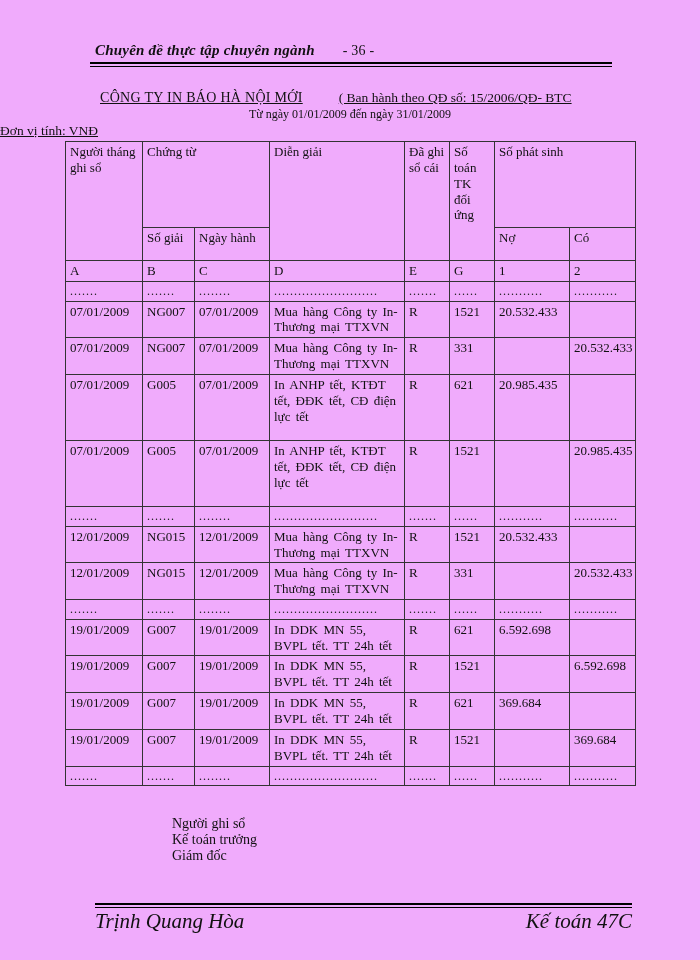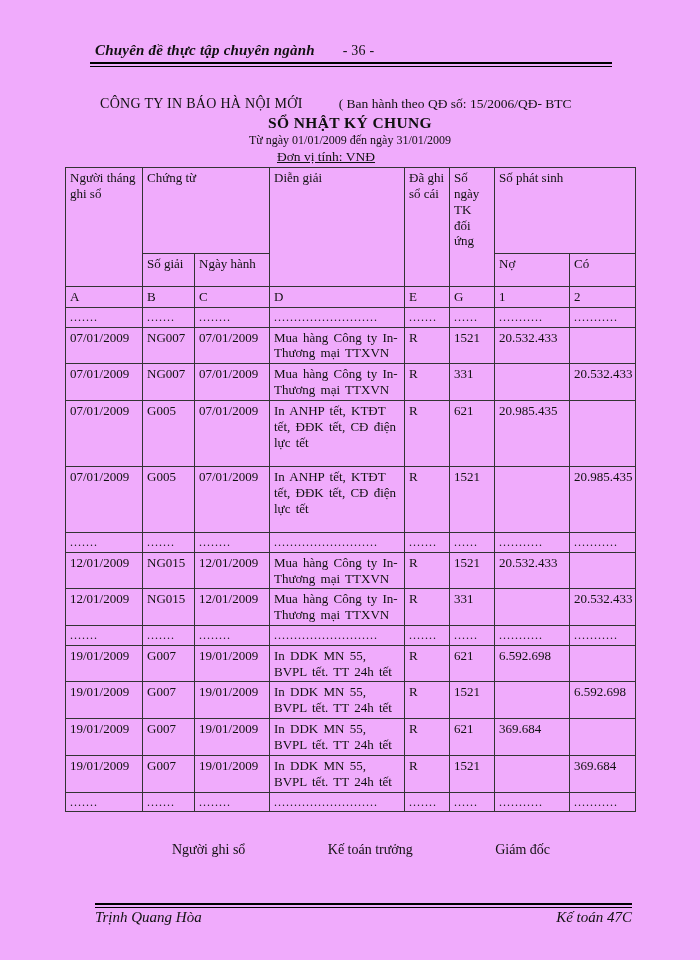--- a/index.html
+++ b/index.html
@@ -17,27 +17,27 @@
     font-size: 15px; font-weight: bold; font-style: italic;
     letter-spacing: 0.2px;
   }
   .running-header .pageno { font-weight: normal; margin-left: 28px; font-style: normal; font-size: 14px; }
   .top-rule {
     margin: 3px 0 0 90px; width: 522px; height: 0;
     border-top: 2px solid #000; padding-top: 2px;
   }
   .top-rule-inner { border-top: 1.5px solid #000; }
   
-  .head-row1 { margin-top: 28px; white-space: nowrap; }
+  .head-row1 { margin-top: 22px; white-space: nowrap; text-decoration: underline; }
   .company { margin-left: 100px; font-size: 14px; letter-spacing: 0.3px; }
   .issued1 { margin-left: 36px; font-size: 13.5px; }
   .issued2 { margin-left: 360px; font-size: 13.5px; }
   .doc-title { text-align: center; font-size: 15.5px; font-weight: bold; letter-spacing: 0.4px; margin-top: 2px; }
   .doc-period { text-align: center; font-size: 12px; margin-top: 1px; }
-  .unit-line { text-align: center; padding-right: 48px; font-size: 13.5px; text-decoration: underline; margin-top: 1px; }
+  .unit-line { text-align: left; padding-right: 48px; font-size: 13.5px; text-decoration: underline; margin-top: 1px; }
   
   table.journal {
     margin: 2px 0 0 65px;
     width: 570px;
     border-collapse: collapse;
     table-layout: fixed;
     font-size: 13px;
   }
   table.journal td {
     border: 1px solid #333;
@@ -54,69 +54,69 @@
   tr.dots td { height: 18px; color: #222; letter-spacing: 1px; font-size: 12px; }
   tr.data td { height: 33px; }
   tr.data.tall td { height: 66px; }
   td.desc { text-align: left; word-spacing: 2px; }
   
   .signatures {
     display: flex; justify-content: space-between;
     padding: 0 150px 0 172px;
     margin-top: 30px;
     font-size: 14px;
+    flex-direction: column;
   }
   
   .footer {
     position: absolute; left: 95px; right: 68px; top: 903px;
   }
   .footer-rule { height: 0; border-top: 2px solid #000; padding-top: 2px; }
   .footer-rule-inner { border-top: 1.5px solid #000; }
   .footer-text {
     display: flex; justify-content: space-between;
-    font-size: 15px; font-style: italic; margin-top: 2px;
+    font-size: 21px; font-style: italic; margin-top: 2px;
   }
 </style>
 </head>
 <body>
 
 <div class="page">
 
   <div class="running-header">
     <span>Chuyên đề thực tập chuyên ngành</span><span class="pageno">- 36 -</span>
   </div>
   <div class="top-rule">
       <div class="top-rule-inner"></div>
     </div>
 
   <div class="head-row1">
     <span class="company">CÔNG TY IN BÁO HÀ NỘI MỚI</span><span class="issued1">( Ban hành theo QĐ số: 15/2006/QĐ- BTC</span>
   </div>
-  <div class="doc-title">SỔ NHẬT KÝ CHUNG</div>
   <div class="doc-period">Từ ngày 01/01/2009 đến ngày 31/01/2009</div>
   <div class="unit-line">Đơn vị tính:  VNĐ</div>
 
   <table class="journal">
     <colgroup>
       <col style="width:77px">
         <col style="width:52px">
         <col style="width:75px">
         <col style="width:135px">
       <col style="width:45px">
         <col style="width:45px">
         <col style="width:75px">
         <col style="width:66px">
     </colgroup>
     <thead>
       <tr class="h1">
         <td rowspan="2">Người tháng  ghi sổ</td>
         <td colspan="2">Chứng từ</td>
         <td rowspan="2">Diễn giải</td>
         <td rowspan="2">Đã ghi sổ cái</td>
-        <td rowspan="2">Số ngày TK đối ứng</td>
+        <td rowspan="2">Số toán TK đối ứng</td>
         <td colspan="2">Số phát sinh</td>
       </tr>
       <tr class="h2">
         <td>Số giải</td>
         <td>Ngày hành</td>
         <td>Nợ</td>
         <td>Có</td>
       </tr>
       <tr class="letters">
         <td>A</td>

